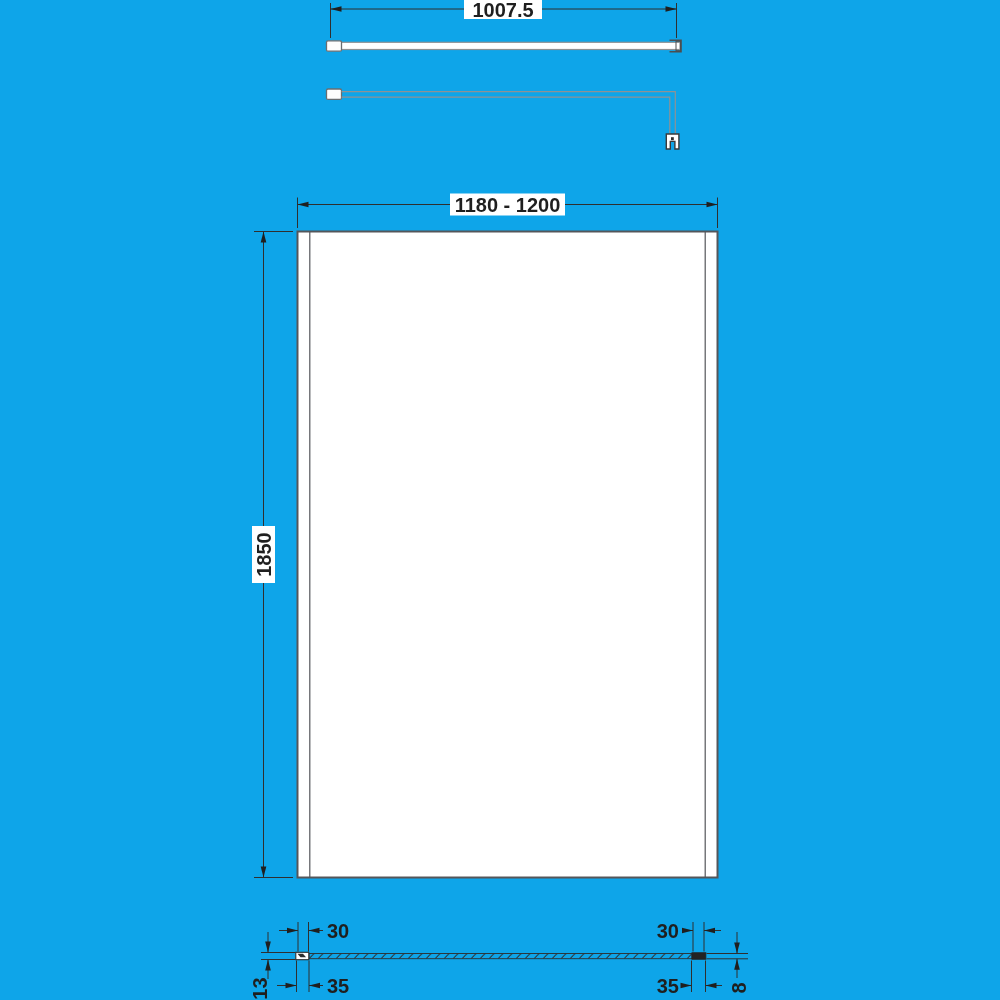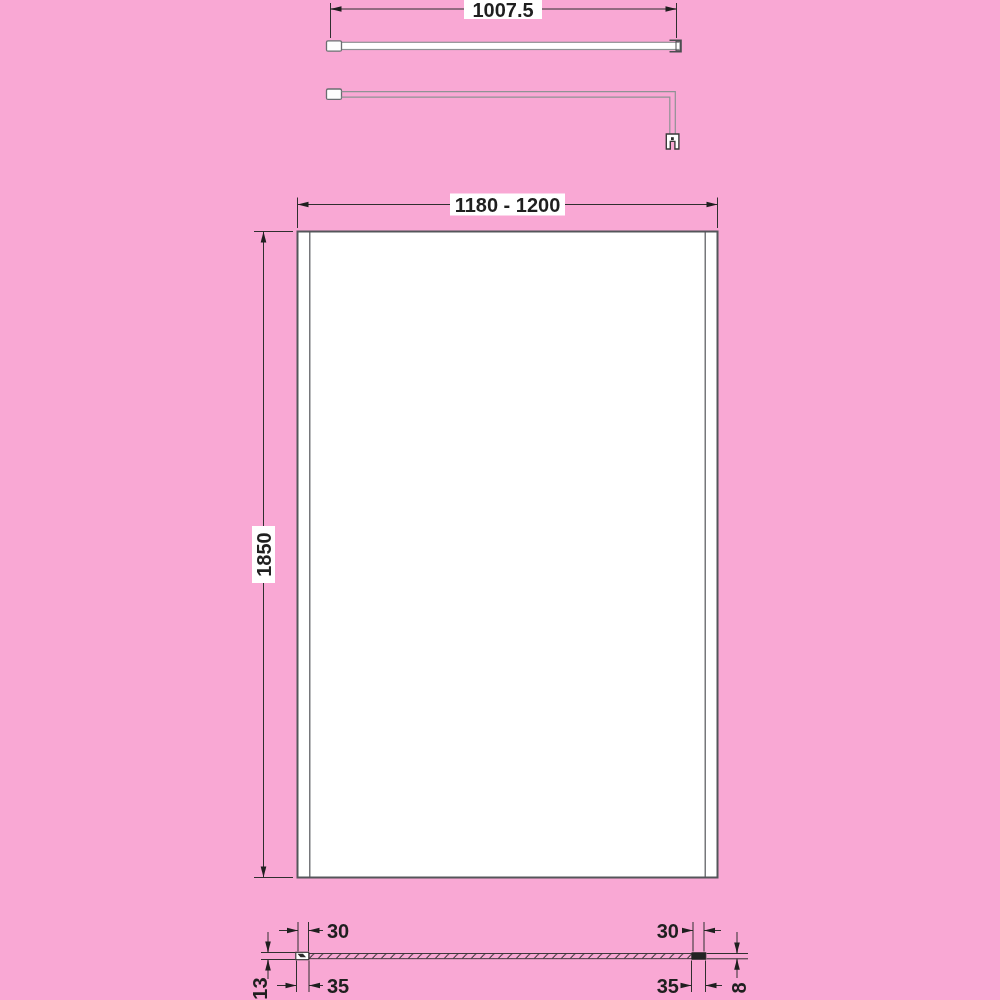--- a/index.html
+++ b/index.html
@@ -1,20 +1,20 @@
 <!DOCTYPE html>
 <html><head>
 <meta charset="utf-8">
 <style>
   html, body { margin: 0; padding: 0; background: #ffffff; }
   .canvas {
     position: relative;
     width: 1000px;
     height: 1000px;
-    background: #f9a8d4;
+    background: #0ea5e9;
     overflow: hidden;
   }
   svg { display: block; }
   .dim   { stroke: #2f2f2f; stroke-width: 1; fill: none; }
   .arr   { fill: #1f1f1f; stroke: none; }
   .dimtext {
     font-family: "Liberation Sans", sans-serif;
     font-weight: bold;
     font-size: 20px;
     fill: #1f1f1f;

